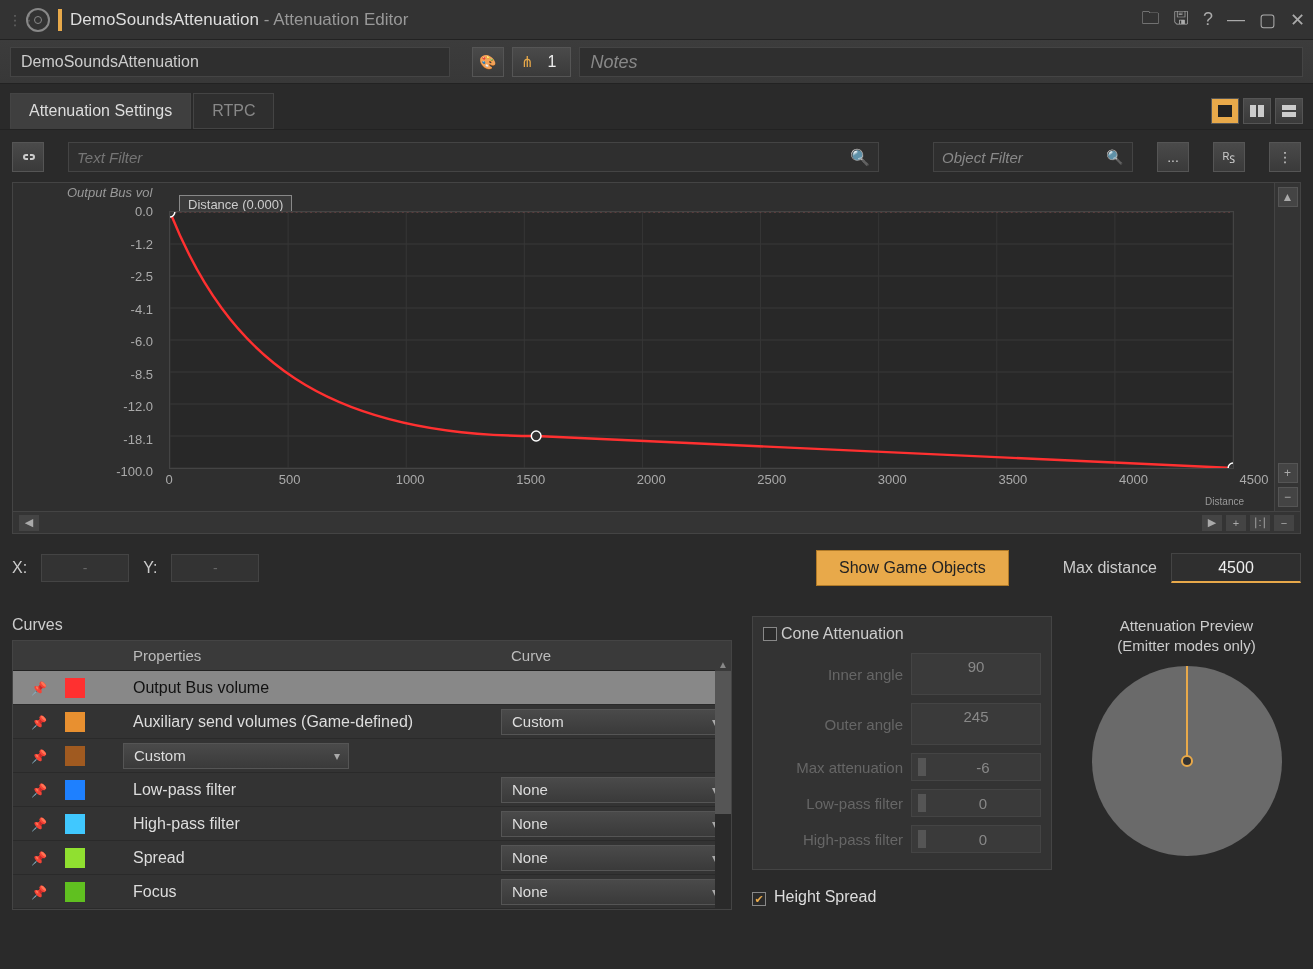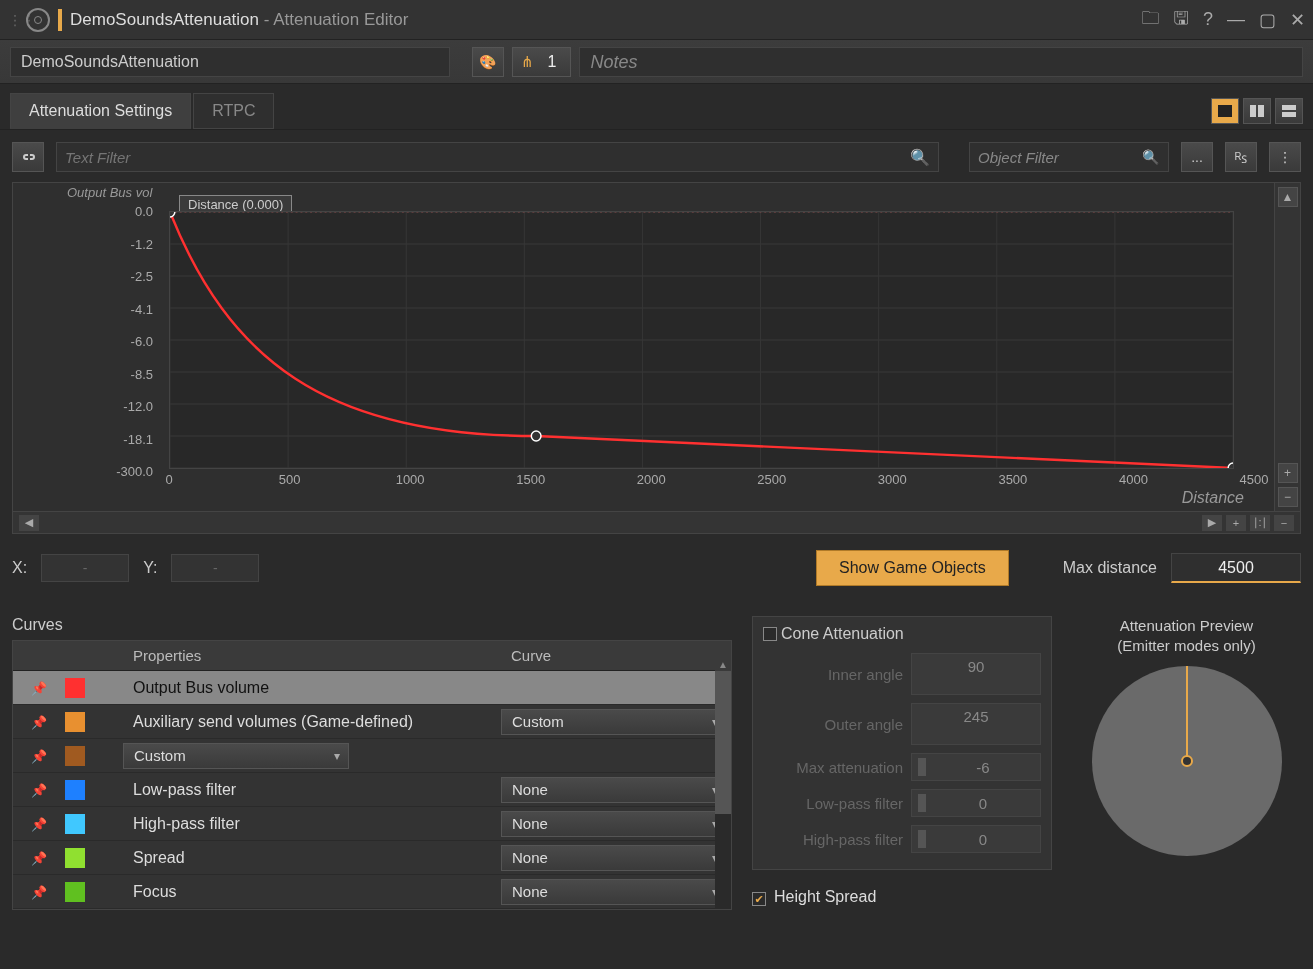--- a/index.html
+++ b/index.html
@@ -25,33 +25,33 @@
   .tabs-row { height: 46px; background: #2a2a2a; display: flex; align-items: center; padding: 8px 10px 0 10px; gap: 0; border-bottom: 1px solid #222; }
   .tab { padding: 8px 18px; background: #2f2f2f; border: 1px solid #444; margin-right: 2px; color: #888; font-size: 16px; cursor: pointer; }
   .tab.active { background: #3f3f3f; color: #ddd; border-bottom: 1px solid #3f3f3f; }
   .tabs-right { margin-left: auto; display: flex; gap: 4px; }
   .view-btn { width: 28px; height: 26px; background: linear-gradient(#4a4a4a,#3a3a3a); border: 1px solid #555; display: flex; align-items: center; justify-content: center; cursor: pointer; }
   .view-btn.active { background: #e8a94a; color: #222; }
   .view-btn svg { width: 16px; height: 14px; }
 
   .main-area { padding: 12px; display: flex; flex-direction: column; gap: 10px; }
 
-  .filter-row { display: flex; gap: 12px; align-items: center; }
+  .filter-row { display: flex; gap: 24px; align-items: center; }
   .link-btn { width: 32px; height: 30px; background: linear-gradient(#4a4a4a,#3a3a3a); border: 1px solid #555; display: flex; align-items: center; justify-content: center; }
   .text-filter { flex: 1; height: 30px; background: #2f2f2f; border: 1px solid #444; display: flex; align-items: center; padding: 0 8px; }
   .text-filter input { flex: 1; background: transparent; border: none; color: #ccc; font-style: italic; font-size: 15px; outline: none; }
   .text-filter .search-ic { color: #888; font-size: 16px; }
   .obj-filter { width: 200px; height: 30px; background: #2f2f2f; border: 1px solid #444; display: flex; align-items: center; padding: 0 8px; }
   .obj-filter span.ph { flex: 1; color: #888; font-style: italic; font-size: 15px; }
   .small-btn { width: 32px; height: 30px; background: linear-gradient(#4a4a4a,#3a3a3a); border: 1px solid #555; display: flex; align-items: center; justify-content: center; color: #ccc; font-size: 14px; cursor: pointer; }
 
   .chart-container { position: relative; height: 330px; background: #2f2f2f; border: 1px solid #444; display: flex; }
   .chart-inner { flex: 1; position: relative; padding: 10px 20px 30px 110px; margin-left: 46px; }
   .y-title { position: absolute; left: 8px; top: 2px; font-style: italic; color: #999; font-size: 13px; }
-  .x-title { position: absolute; right: 30px; bottom: 4px; font-style: italic; color: #999; font-size: 16px; }
+  .x-title { position: absolute; right: 30px; bottom: 4px; color: #999; font-size: 10px; }
   .plot-area { position: absolute; left: 110px; right: 40px; top: 28px; bottom: 42px; background: #282828; border: 1px solid #444; }
   .y-tick { position: absolute; left: 0; width: 100px; text-align: right; font-size: 13px; color: #aaa; transform: translateY(-50%); padding-right: 6px; }
   .x-tick { position: absolute; bottom: 24px; font-size: 13px; color: #aaa; transform: translateX(-50%); }
   .tooltip-box { position: absolute; left: 120px; top: 12px; background: #3a3a3a; border: 1px solid #888; padding: 1px 8px; font-size: 13px; color: #ccc; }
   .curve-path { stroke: #ff3030; stroke-width: 2.5; fill: none; }
   .curve-point { fill: #333; stroke: #fff; stroke-width: 1.5; }
   .zero-line { stroke: #8a4a4a; stroke-width: 1; stroke-dasharray: 2,3; }
   .chart-sidebar { width: 26px; background: #343434; border-left: 1px solid #444; display: flex; flex-direction: column; align-items: center; padding: 4px 0; gap: 4px; }
   .chart-sidebar .side-btn { width: 20px; height: 20px; background: #444; border: 1px solid #555; display: flex; align-items: center; justify-content: center; font-size: 12px; color: #aaa; cursor: pointer; }
   .chart-sidebar .spacer { flex: 1; }
@@ -223,21 +223,21 @@
             </svg>
         </div>
       <div class="y-tick" style="top: 28px;">0.0</div>
           <div class="y-tick" style="top: 60.5px;">-1.2</div>
           <div class="y-tick" style="top: 93px;">-2.5</div>
           <div class="y-tick" style="top: 125.5px;">-4.1</div>
           <div class="y-tick" style="top: 158px;">-6.0</div>
           <div class="y-tick" style="top: 190.5px;">-8.5</div>
           <div class="y-tick" style="top: 223px;">-12.0</div>
           <div class="y-tick" style="top: 255.5px;">-18.1</div>
-          <div class="y-tick" style="top: 288px;">-300.0</div>
+          <div class="y-tick" style="top: 288px;">-100.0</div>
           <div class="x-tick" style="left: 110px;">0</div>
           <div class="x-tick" style="left: 230.556px;">500</div>
           <div class="x-tick" style="left: 351.111px;">1000</div>
           <div class="x-tick" style="left: 471.667px;">1500</div>
           <div class="x-tick" style="left: 592.222px;">2000</div>
           <div class="x-tick" style="left: 712.778px;">2500</div>
           <div class="x-tick" style="left: 833.333px;">3000</div>
           <div class="x-tick" style="left: 953.889px;">3500</div>
           <div class="x-tick" style="left: 1074.44px;">4000</div>
           <div class="x-tick" style="left: 1195px;">4500</div>

